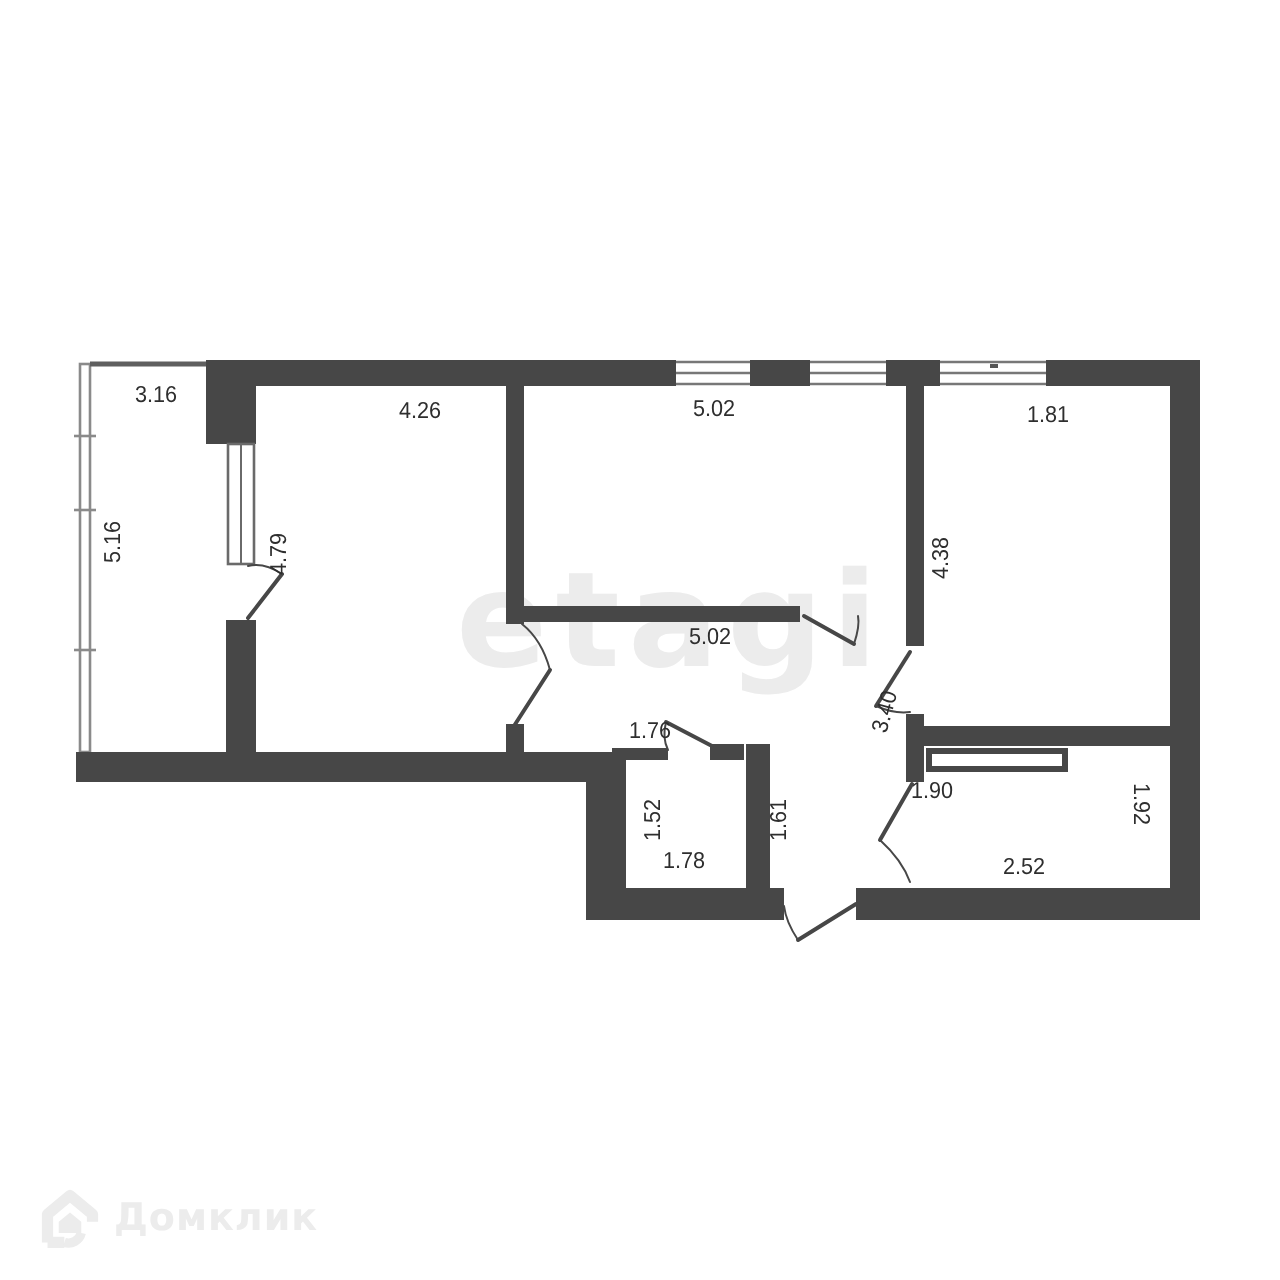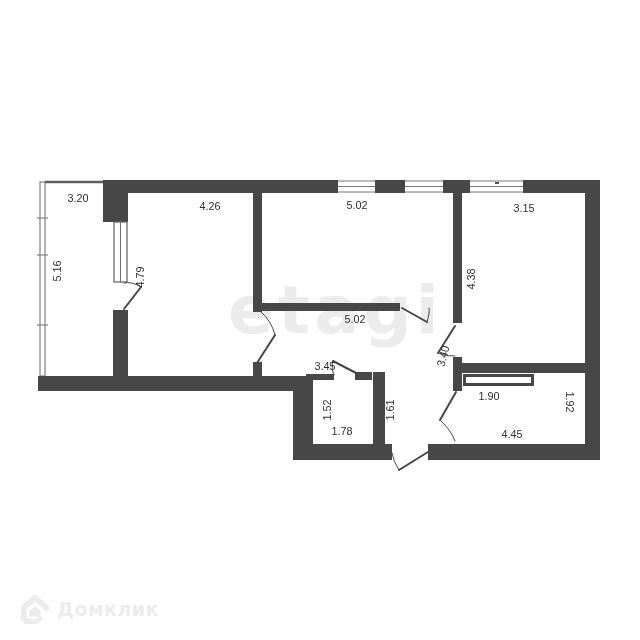--- a/index.html
+++ b/index.html
@@ -126,36 +126,36 @@
         <line x1="428" y1="452" x2="399" y2="470"></line>
         <path d="M 399 470 Q 393 461 392 453" stroke-width="1"></path>
       </g>
       <g>
         <line x1="356" y1="373" x2="333" y2="361"></line>
         <path d="M 333 361 Q 331 369 334 375" stroke-width="1"></path>
       </g>
     </g>
   </svg>
 
-  <span class="dim" style="left:78px;top:198px">3.20</span>
+  <span class="dim" style="left:78px;top:198px">3.16</span>
   <span class="dim v" style="left:57px;top:271px">5.16</span>
   <span class="dim" style="left:210px;top:206px">4.26</span>
   <span class="dim v" style="left:140px;top:277px">4.79</span>
   <span class="dim" style="left:357px;top:205px">5.02</span>
-  <span class="dim" style="left:524px;top:208px">3.15</span>
+  <span class="dim" style="left:524px;top:208px">1.81</span>
   <span class="dim v" style="left:471px;top:279px">4.38</span>
   <span class="dim" style="left:355px;top:319px">5.02</span>
   <span class="dim tilt" style="left:443px;top:356px">3.40</span>
-  <span class="dim" style="left:325px;top:366px">3.45</span>
+  <span class="dim" style="left:325px;top:366px">1.76</span>
   <span class="dim v" style="left:327px;top:410px">1.52</span>
   <span class="dim" style="left:342px;top:431px">1.78</span>
   <span class="dim v" style="left:390px;top:410px">1.61</span>
-  <span class="dim" style="left:489px;top:396px">1.90</span>
+  <span class="dim" style="left:466px;top:396px">1.90</span>
   <span class="dim vp" style="left:570px;top:402px">1.92</span>
-  <span class="dim" style="left:512px;top:434px">4.45</span>
+  <span class="dim" style="left:512px;top:434px">2.52</span>
 
   <div id="domklik-logo">
     <svg width="30" height="30" viewBox="0 0 32 32">
       <path d="M4 29 V14 L16 4 L28 14 V18" fill="none" stroke="#ececec" stroke-width="6" stroke-linejoin="round"></path>
       <path d="M4 29 H13" fill="none" stroke="#ececec" stroke-width="6"></path>
       <path d="M16 13 L22 18 V24 H10 V18 Z" fill="#ececec"></path>
       <path d="M22 24 A7 7 0 0 1 13 29" fill="none" stroke="#ececec" stroke-width="5"></path>
     </svg>
     <span class="wordmark">Домклик</span>
   </div>

